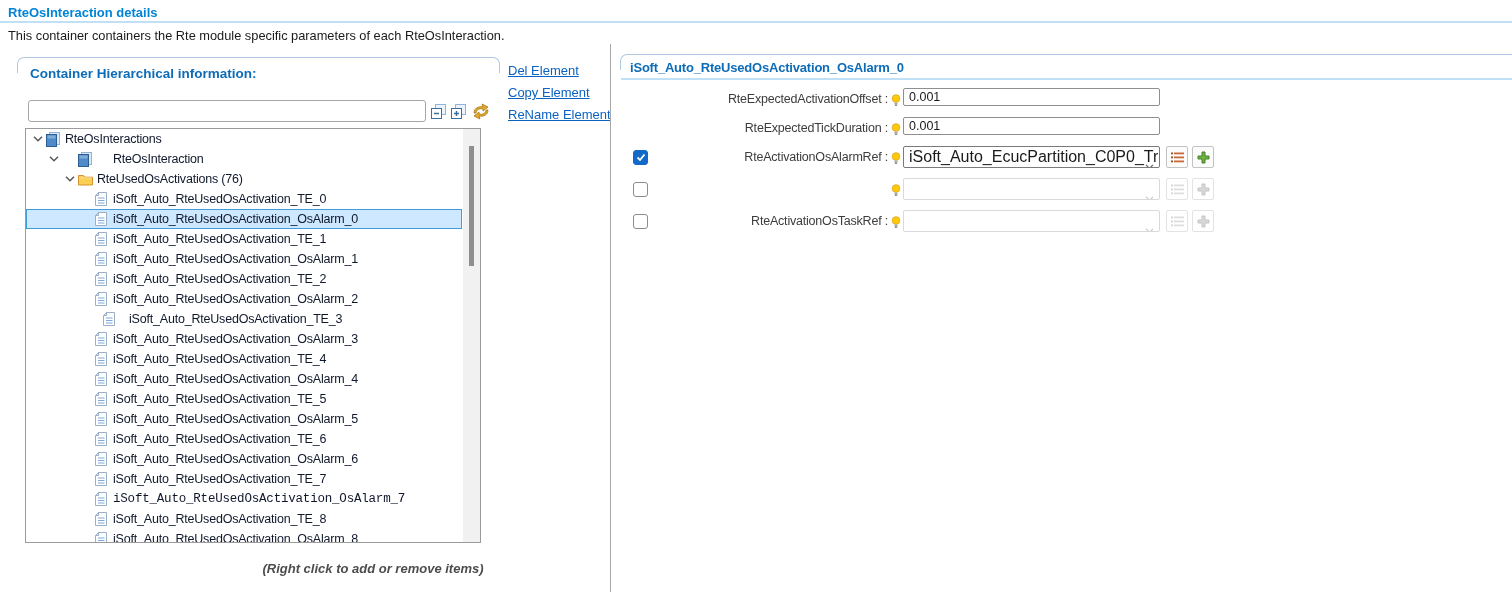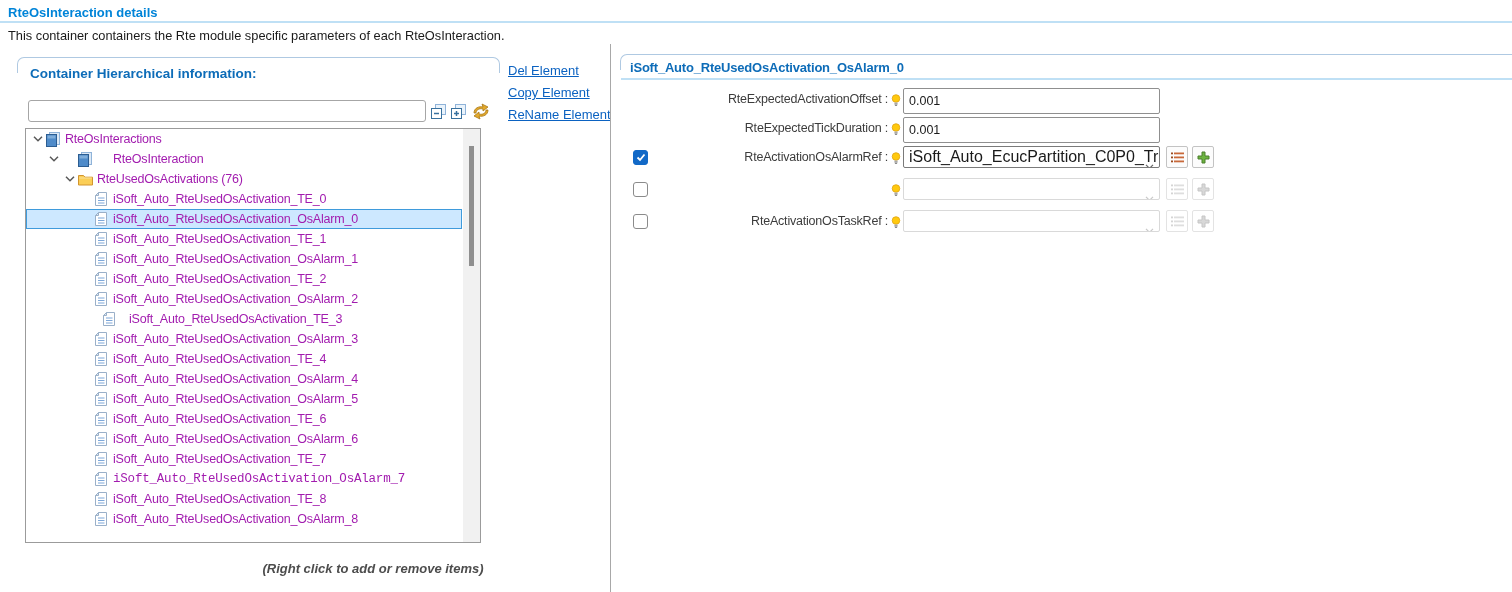--- a/index.html
+++ b/index.html
@@ -22,21 +22,21 @@
   .icon-btn.collapse { left:429px; }
   .icon-btn.expand  { left:449px; }
   .icon-btn.sync    { left:470px; width:22px; }
 
   
   .tree-box { position:absolute; left:25px; top:128px; width:456px; height:415px; border:1px solid #9b9b9b; background:#fff; overflow:hidden; }
   .tree-row { display:flex; align-items:center; height:20px; width:calc(100% - 18px); border:1px solid transparent; white-space:nowrap; }
   .tree-row.selected { background:var(--selection-bg); border-color:var(--selection-border); }
   .chev { width:14px; display:inline-flex; justify-content:center; align-items:center; flex:none; }
   .ticon { width:16px; display:inline-flex; justify-content:center; align-items:center; flex:none; margin-right:4px; }
-  .tlabel { font-size:12.5px; color:#a21caf; letter-spacing:-0.2px; }
+  .tlabel { font-size:12.5px; color:#0f172a; letter-spacing:-0.2px; }
   .sb-track { position:absolute; right:0; top:0; width:17px; height:100%; background:#f1f1f1; }
   .sb-thumb { position:absolute; left:6px; top:17px; width:5px; height:120px; background:#8f8f8f; }
 
   .note { position:absolute; left:240px; top:561px; width:266px; text-align:center; font-size:13px; font-weight:bold; font-style:italic; color:var(--note-gray); }
 
   
   .links { position:absolute; left:508px; top:63px; display:flex; flex-direction:column; }
   .lnk { font-size:13px; color:var(--link-blue); text-decoration:underline; margin-bottom:7px; cursor:pointer; }
 
   .divider { position:absolute; left:610px; top:44px; width:1px; height:548px; background:var(--divider-gray); }
@@ -45,21 +45,21 @@
   .right-cap { position:absolute; left:620px; top:54px; width:892px; height:16px;
     border-top:1px solid var(--cap-border); border-left:1px solid var(--cap-border); border-top-left-radius:7px; }
   .dp-title { position:absolute; left:630px; top:60px; font-size:13px; font-weight:bold; color:var(--panel-title-blue); letter-spacing:-0.2px; }
   .dp-underline { position:absolute; left:621px; top:78px; width:891px; height:2px; background:var(--underline-blue); }
 
   .field-row { position:absolute; left:620px; width:892px; height:23px; }
   .cbx { position:absolute; left:13px; top:4px; width:15px; height:15px; border:1px solid #8b8b8b; border-radius:3px; background:#fff; display:flex; align-items:center; justify-content:center; cursor:pointer; }
   .cbx.checked { background:var(--checkbox-checked); border-color:var(--checkbox-checked); }
   .f-label { position:absolute; left:30px; top:0; width:238px; text-align:right; line-height:23px; font-size:12.5px; color:#3c3c3c; letter-spacing:-0.2px; white-space:nowrap; }
   .bulb { position:absolute; left:271px; top:5px; }
-  .f-input { position:absolute; left:283px; top:0; width:257px; height:26px; border:1px solid #8f8f8f; border-radius:2px; font-size:12.5px; padding:0 5px; color:#1a1a1a; outline:none; }
+  .f-input { position:absolute; left:283px; top:0; width:257px; height:18px; border:1px solid #8f8f8f; border-radius:2px; font-size:12.5px; padding:0 5px; color:#1a1a1a; outline:none; }
   .combo { position:absolute; left:283px; top:0; width:257px; height:22px; border:1px solid #7a7a7a; border-radius:2px; background:#fff; font-size:16px; color:#1a1a1a; line-height:20px; padding:0 20px 0 5px; overflow:hidden; white-space:nowrap; cursor:pointer; }
   .combo .cchev { position:absolute; right:5px; top:8px; }
   .combo.disabled { border-color:#d9d9d9; color:#b5b5b5; cursor:default; }
   .mini-btn { position:absolute; top:0; width:22px; height:22px; border:1px solid #c3c3c3; border-radius:2px; background:#fcfcfc; display:flex; align-items:center; justify-content:center; cursor:pointer; }
   .mini-btn.b-list { left:546px; }
   .mini-btn.b-plus { left:572px; }
   .mini-btn.disabled { border-color:#e3e3e3; background:#fff; cursor:default; }
 </style>
 </head>
 <body>
@@ -264,20 +264,33 @@
           <span class="ticon">
             <svg width="12" height="14" viewBox="0 0 12 14">
               <path d="M3.5 0.5 L11.5 0.5 L11.5 13.5 L0.5 13.5 L0.5 3.5 Z" fill="#ffffff" stroke="#9ab0c9"></path>
               <path d="M3.5 0.5 L3.5 3.5 L0.5 3.5 Z" fill="#dfe9f3" stroke="#9ab0c9"></path>
               <line x1="3" y1="6" x2="9.5" y2="6" stroke="#7da7d9"></line>
               <line x1="3" y1="8.5" x2="9.5" y2="8.5" stroke="#7da7d9"></line>
               <line x1="3" y1="11" x2="9.5" y2="11" stroke="#7da7d9"></line>
             </svg>
           </span>
           <span class="tlabel">iSoft_Auto_RteUsedOsActivation_OsAlarm_4</span>
+        </div>
+        <div class="tree-row" style="padding-left: 52px;">
+          <span class="chev"></span>
+          <span class="ticon">
+            <svg width="12" height="14" viewBox="0 0 12 14">
+              <path d="M3.5 0.5 L11.5 0.5 L11.5 13.5 L0.5 13.5 L0.5 3.5 Z" fill="#ffffff" stroke="#9ab0c9"></path>
+              <path d="M3.5 0.5 L3.5 3.5 L0.5 3.5 Z" fill="#dfe9f3" stroke="#9ab0c9"></path>
+              <line x1="3" y1="6" x2="9.5" y2="6" stroke="#7da7d9"></line>
+              <line x1="3" y1="8.5" x2="9.5" y2="8.5" stroke="#7da7d9"></line>
+              <line x1="3" y1="11" x2="9.5" y2="11" stroke="#7da7d9"></line>
+            </svg>
+          </span>
+          <span class="tlabel">iSoft_Auto_RteUsedOsActivation_TE_5</span>
         </div>
         <div class="tree-row" style="padding-left: 52px;">
           <span class="chev"></span>
           <span class="ticon">
             <svg width="12" height="14" viewBox="0 0 12 14">
               <path d="M3.5 0.5 L11.5 0.5 L11.5 13.5 L0.5 13.5 L0.5 3.5 Z" fill="#ffffff" stroke="#9ab0c9"></path>
               <path d="M3.5 0.5 L3.5 3.5 L0.5 3.5 Z" fill="#dfe9f3" stroke="#9ab0c9"></path>
               <line x1="3" y1="6" x2="9.5" y2="6" stroke="#7da7d9"></line>
               <line x1="3" y1="8.5" x2="9.5" y2="8.5" stroke="#7da7d9"></line>
               <line x1="3" y1="11" x2="9.5" y2="11" stroke="#7da7d9"></line>

